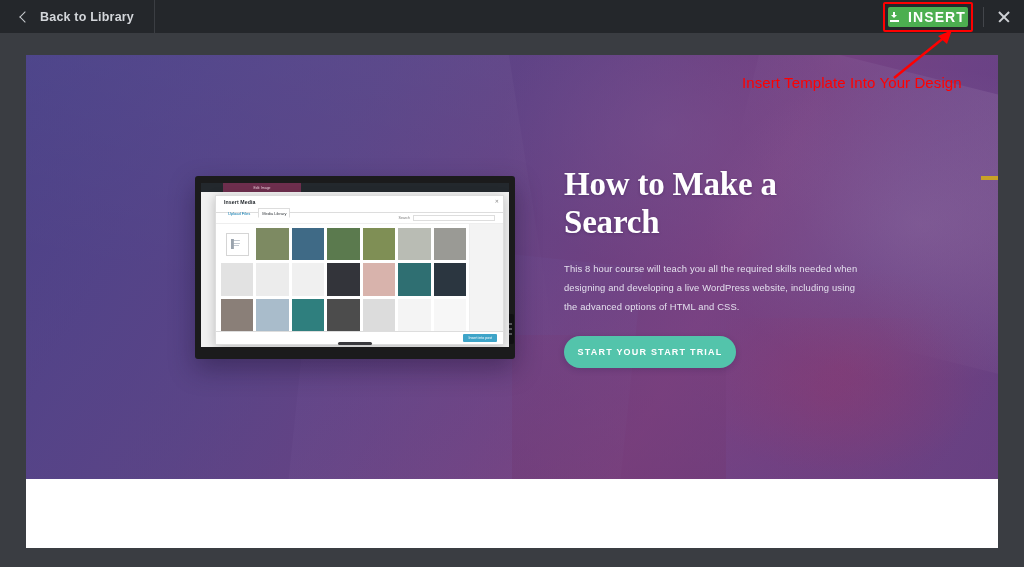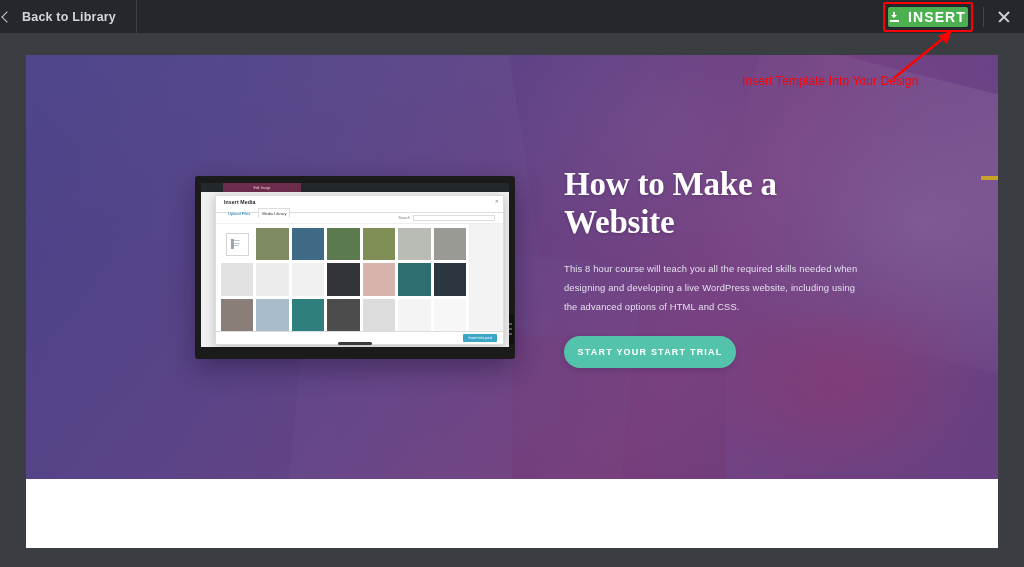--- a/index.html
+++ b/index.html
@@ -30,21 +30,21 @@
     display: flex;
     align-items: center;
     justify-content: space-between;
   }
 
   .back-btn {
     display: flex;
     align-items: center;
     gap: 10px;
     height: 33px;
-    padding: 0 20px 0 0;
+    padding: 0 20px 0 18px;
     border-right: 1px solid #3b3e43;
     cursor: pointer;
   }
   .back-btn .chev {
     width: 12px; height: 12px;
     position: relative;
     flex: none;
   }
   .back-btn .chev::before {
     content: "";
@@ -496,21 +496,21 @@
     height: 69px;
     background: #ffffff;
   }
 
   
   .annotation-text {
     position: absolute;
     left: 742px;
     top: 74px;
     color: #ff0000;
-    font-size: 12px;
+    font-size: 15px;
     letter-spacing: .1px;
     white-space: nowrap;
     pointer-events: none;
   }
   .annotation-arrow {
     position: absolute;
     left: 880px;
     top: 22px;
     width: 110px;
     height: 58px;
@@ -624,21 +624,21 @@
               </div>
 
             </div>
           </div>
 
           <div class="device-foot"></div>
         </div>
       </div>
 
       <div class="hero-copy">
-        <div class="hero-title">How to Make a Website</div>
+        <div class="hero-title">How to Make a Search</div>
         <div class="hero-text">This 8 hour course will teach you all the required skills needed when designing and developing a live WordPress website, including using the advanced options of HTML and CSS.</div>
         <button class="cta-btn">
           <span class="cta-label">START YOUR START TRIAL</span>
         </button>
       </div>
     </div>
 
     <div class="hero-bottom"></div>
   </div>
 

